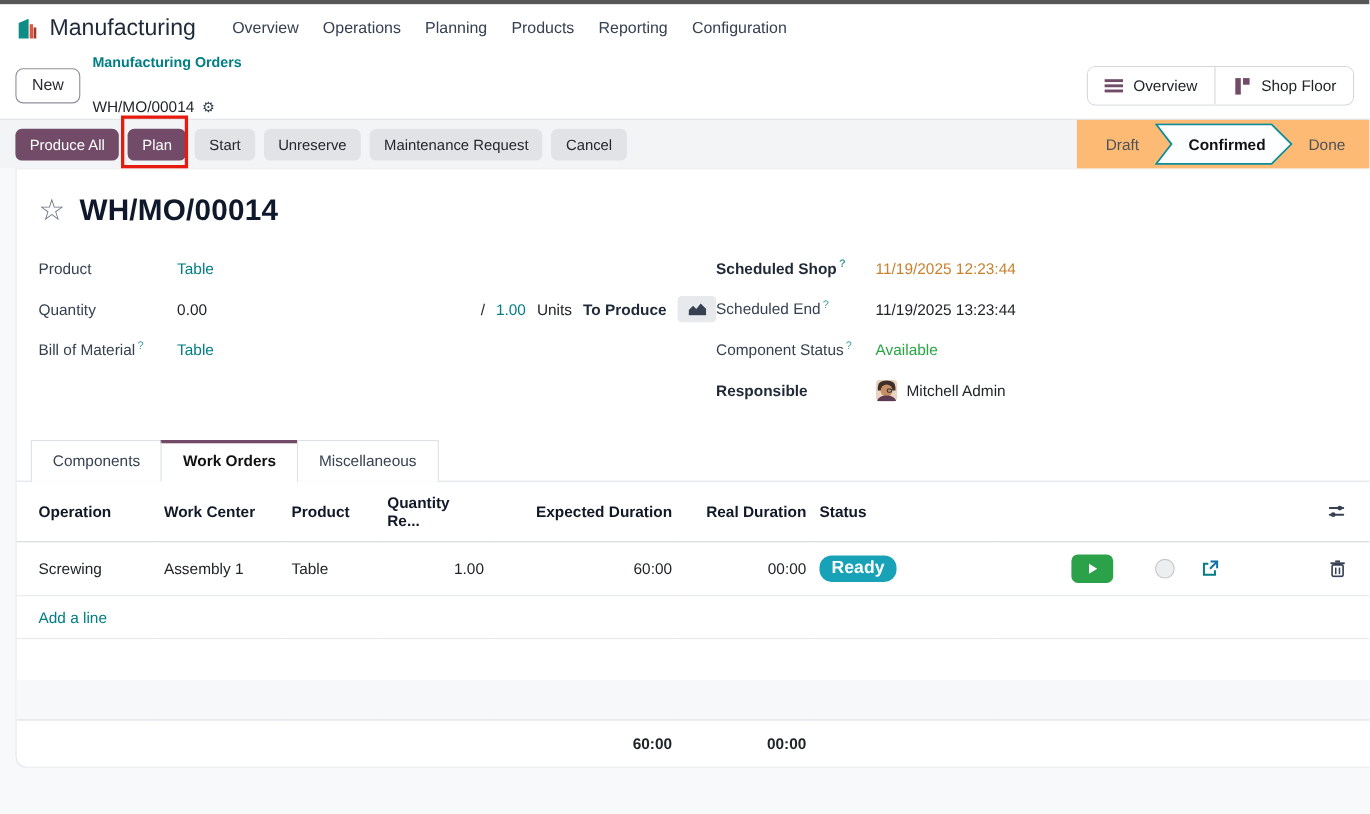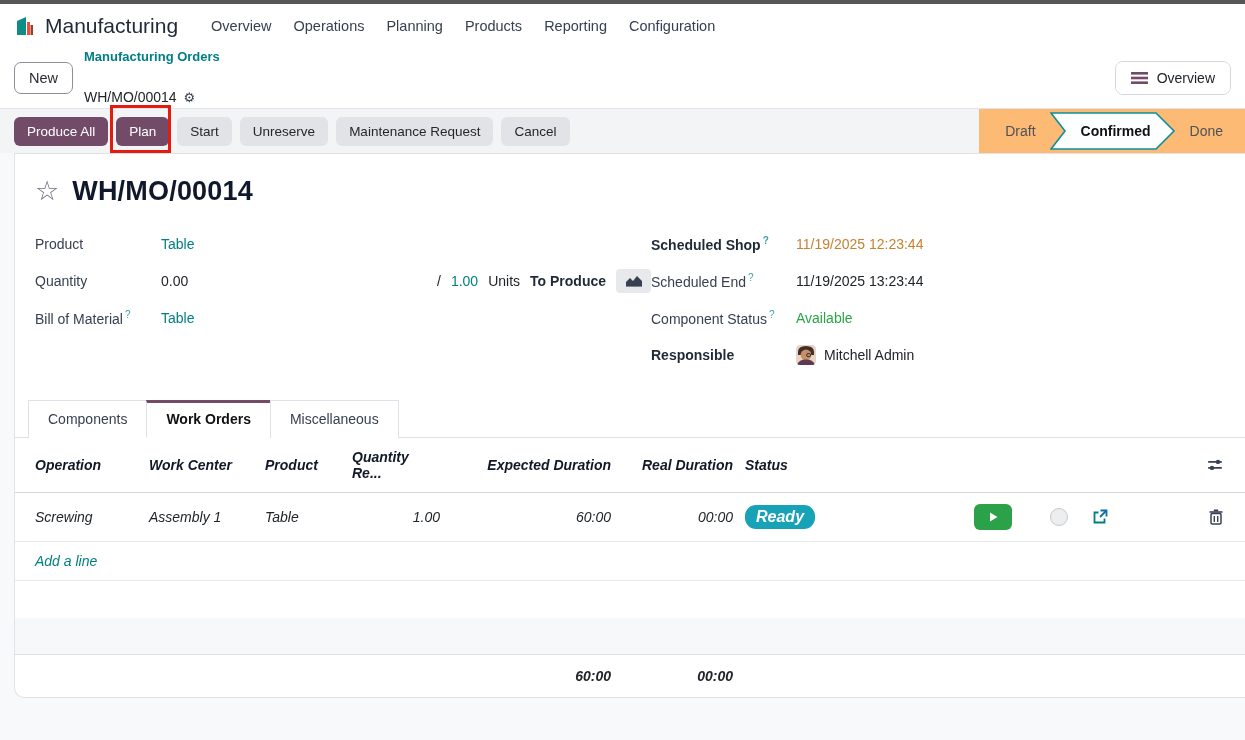--- a/index.html
+++ b/index.html
@@ -70,21 +70,21 @@
 
   
   .tabzone { margin:26px -20px 0 -20px; }
   .tabbar { display:flex; padding-left:13px; border-bottom:1px solid #dee2e6; }
   .tab { padding:10px 19px; font-size:14px; color:#374151; background:#fff;
          border:1px solid #dee2e6; border-bottom:none; margin-right:-1px; cursor:pointer; position:relative; top:1px; }
   .tab.active { border-top:3px solid #714B67; font-weight:700; color:#111;
                 border-bottom:1px solid #fff; padding-top:8px; }
 
   
-  table { width:100%; border-collapse:collapse; font-size:14px; table-layout:fixed;font-style:italic; }
+  table { width:100%; border-collapse:collapse; font-size:14px; table-layout:fixed; }
   th { text-align:left; font-weight:700; color:#111827; padding:11px 6px; border-bottom:1px solid #d3d6da; }
   th.first, td.first { padding-left:20px; }
   th.num, td.num { text-align:right; }
   td { padding:11px 6px; color:#212529; }
   tr.data-row td { border-bottom:1px solid #e7e9eb; }
   tr.addline-row td { border-bottom:1px solid #e7e9eb; }
   .addline { color:#017e84; cursor:pointer; }
   tr.empty-a td { height:37px; padding:0; }
   tr.empty-b td { height:37px; padding:0; background:#f7f8f9; }
   tr.totals td { border-top:1px solid #dee2e6; font-weight:700; padding:13px 6px; }
@@ -130,20 +130,27 @@
     </span>
   </div>
   <div class="view-switch">
     <div class="vs-btn">
       <svg width="17" height="14" viewBox="0 0 17 14">
         <rect x="0" y="1" width="17" height="2.6" fill="#714B67"></rect>
         <rect x="0" y="5.7" width="17" height="2.6" fill="#714B67"></rect>
         <rect x="0" y="10.4" width="17" height="2.6" fill="#714B67"></rect>
       </svg>
       <span>Overview</span>
+    </div>
+    <div class="vs-btn">
+      <svg width="18" height="18" viewBox="0 0 18 18">
+        <rect x="3" y="2" width="5" height="15" fill="#714B67"></rect>
+        <rect x="10" y="2" width="6" height="6" fill="#714B67"></rect>
+      </svg>
+      <span>Shop Floor</span>
     </div>
   </div>
 </div>
 
 <div class="action-strip">
   <button class="btn btn-primary">Produce All</button>
   <button class="btn btn-primary">Plan</button>
   <button class="btn btn-secondary">Start</button>
   <button class="btn btn-secondary">Unreserve</button>
   <button class="btn btn-secondary">Maintenance Request</button>

